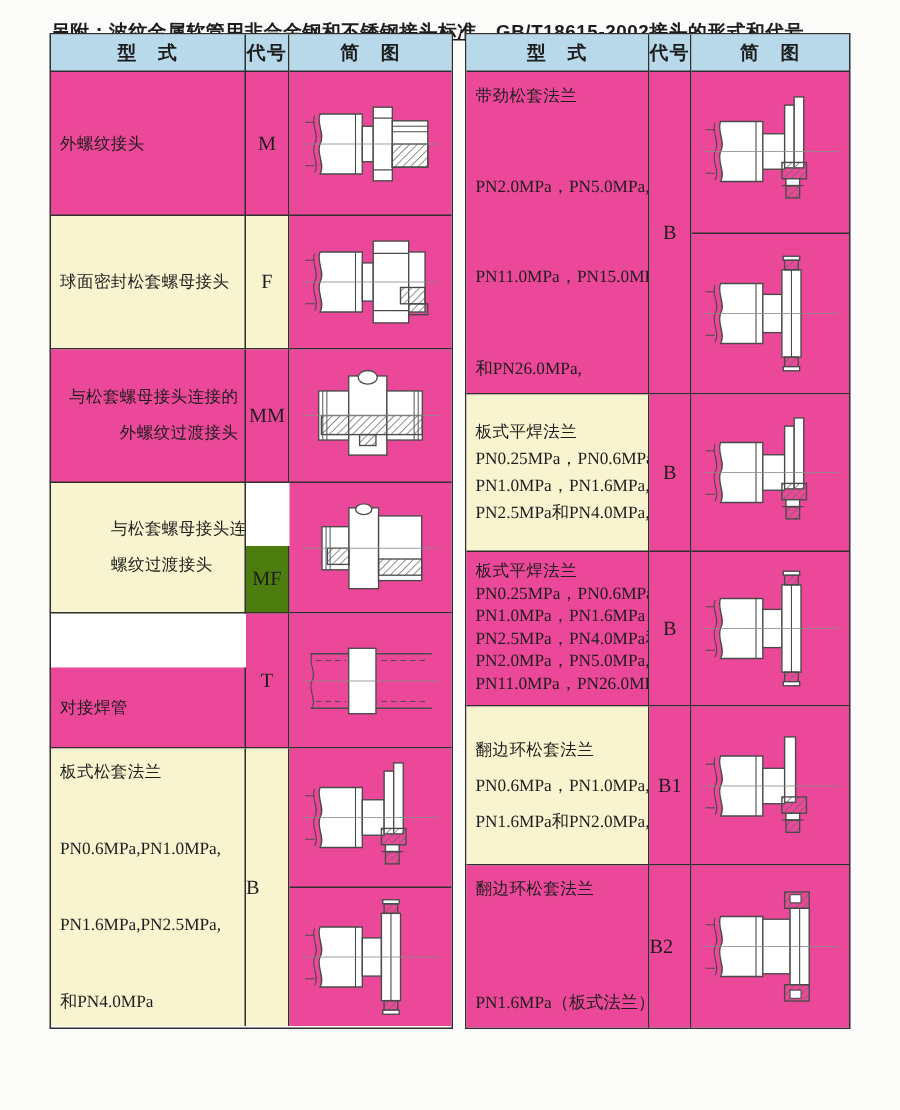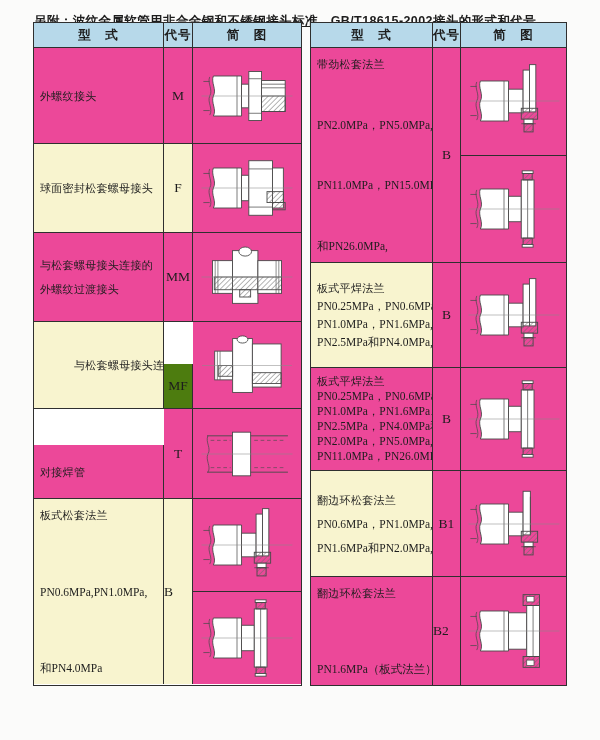--- a/index.html
+++ b/index.html
@@ -97,21 +97,21 @@
                 <rect x="54" y="14" width="26" height="60" fill="#fff" stroke="#4a4a4a" stroke-width="1"></rect>
                 <line x1="54" y1="23" x2="80" y2="23" stroke="#4a4a4a" stroke-width="0.8"></line>
                 <line x1="54" y1="65" x2="80" y2="65" stroke="#4a4a4a" stroke-width="0.8"></line>
                 <rect x="80" y="22" width="12" height="44" fill="#fff" stroke="#4a4a4a" stroke-width="1"></rect>
                 <rect x="74" y="48" width="18" height="12" fill="url(#hp2)" stroke="#4a4a4a" stroke-width="1"></rect>
                 <rect x="80" y="60" width="14" height="8" fill="url(#hp2)" stroke="#4a4a4a" stroke-width="1"></rect>
                 <line x1="2" y1="44" x2="102" y2="44" stroke="#8a8a8a" stroke-width="0.6"></line>
               </svg>
             </div>
           </div></div>
-        <div class="row"><div class="cell c-type" style="line-height: 24px;">
+        <div class="row"><div class="cell c-type" style="line-height: 24px; align-items: flex-end;">
             <div class="cn">与松套螺母接头连接的</div>
             <div class="cn">外螺纹过渡接头</div>
           </div><div class="cell c-code">MM</div><div class="cell c-sketch">
             <div class="sub">
               <svg width="96" height="80" viewBox="0 0 104 88" preserveAspectRatio="xMidYMid meet">
                 <defs>
                   <pattern id="hp3" patternUnits="userSpaceOnUse" width="4" height="4" patternTransform="rotate(45)">
                     <line x1="0" y1="0" x2="0" y2="4" stroke="#6a6a6a" stroke-width="1.1"></line>
                   </pattern>
                 </defs>
@@ -124,20 +124,21 @@
                 <line x1="84" y1="26" x2="84" y2="62" stroke="#4a4a4a" stroke-width="0.7"></line>
                 <line x1="87" y1="26" x2="87" y2="62" stroke="#4a4a4a" stroke-width="0.7"></line>
                 <rect x="16" y="44" width="74" height="14" fill="url(#hp3)" stroke="#4a4a4a" stroke-width="1"></rect>
                 <rect x="44" y="58" width="12" height="8" fill="url(#hp3)" stroke="#4a4a4a" stroke-width="1"></rect>
                 <line x1="2" y1="44" x2="102" y2="44" stroke="#8a8a8a" stroke-width="0.6"></line>
               </svg>
             </div>
           </div></div>
         <div class="row"><div class="cell c-type" style="background: rgb(248, 244, 207); line-height: 24px; padding-left: 40px;">
             <div class="cn">与松套螺母接头连接的内</div>
+            <div class="cn">螺纹过渡接头</div>
           </div><div class="cell c-code" style="background: #4d7c0f; margin-top: 42px;">MF</div><div class="cell c-sketch">
             <div class="sub">
               <svg width="96" height="79" viewBox="0 0 104 88" preserveAspectRatio="xMidYMid meet">
                 <defs>
                   <pattern id="hp4" patternUnits="userSpaceOnUse" width="4" height="4" patternTransform="rotate(45)">
                     <line x1="0" y1="0" x2="0" y2="4" stroke="#6a6a6a" stroke-width="1.1"></line>
                   </pattern>
                 </defs>
                 <rect x="16" y="28" width="20" height="32" fill="#fff" stroke="#4a4a4a" stroke-width="1"></rect>
                 <line x1="19" y1="28" x2="19" y2="60" stroke="#4a4a4a" stroke-width="0.7"></line>
@@ -171,20 +172,21 @@
                 <line x1="56" y1="64" x2="97" y2="64" stroke="#4a4a4a" stroke-width="1"></line>
                 <line x1="60" y1="29" x2="94" y2="29" stroke="#4a4a4a" stroke-width="0.7" stroke-dasharray="4 3"></line>
                 <line x1="60" y1="59" x2="94" y2="59" stroke="#4a4a4a" stroke-width="0.7" stroke-dasharray="4 3"></line>
                 <line x1="2" y1="44" x2="102" y2="44" stroke="#8a8a8a" stroke-width="0.6"></line>
               </svg>
             </div>
           </div></div>
         <div class="row"><div class="cell c-type" style="background: rgb(248, 244, 207); line-height: 24px;">
             <div class="cn">板式松套法兰</div>
             <div class="pn">PN0.6MPa,PN1.0MPa,</div>
+            <div class="pn">PN1.6MPa,PN2.5MPa,</div>
             <div class="pn">和PN4.0MPa</div>
           </div><div class="cell c-code" style="background: rgb(248, 244, 207);">B</div><div class="cell c-sketch">
             <div class="sub">
               <svg width="96" height="80" viewBox="0 0 104 88" preserveAspectRatio="xMidYMid meet">
                 <defs>
                   <pattern id="hp6" patternUnits="userSpaceOnUse" width="4" height="4" patternTransform="rotate(45)">
                     <line x1="0" y1="0" x2="0" y2="4" stroke="#6a6a6a" stroke-width="1.1"></line>
                   </pattern>
                 </defs>
                 <path d="M46,22 L15,22 C12,29 19,37 15,44 C12,51 19,59 15,66 L46,66 Z" fill="#fff" stroke="#4a4a4a" stroke-width="1"></path>

